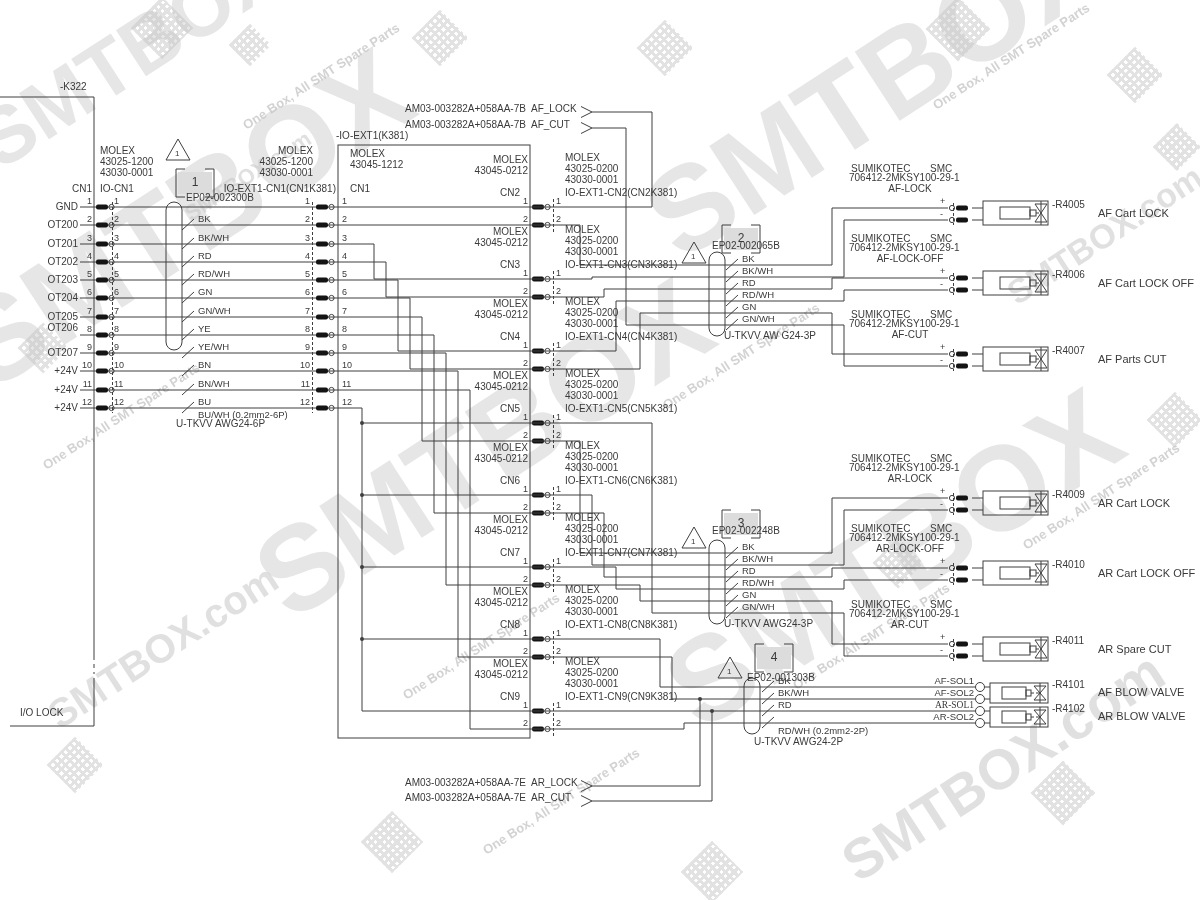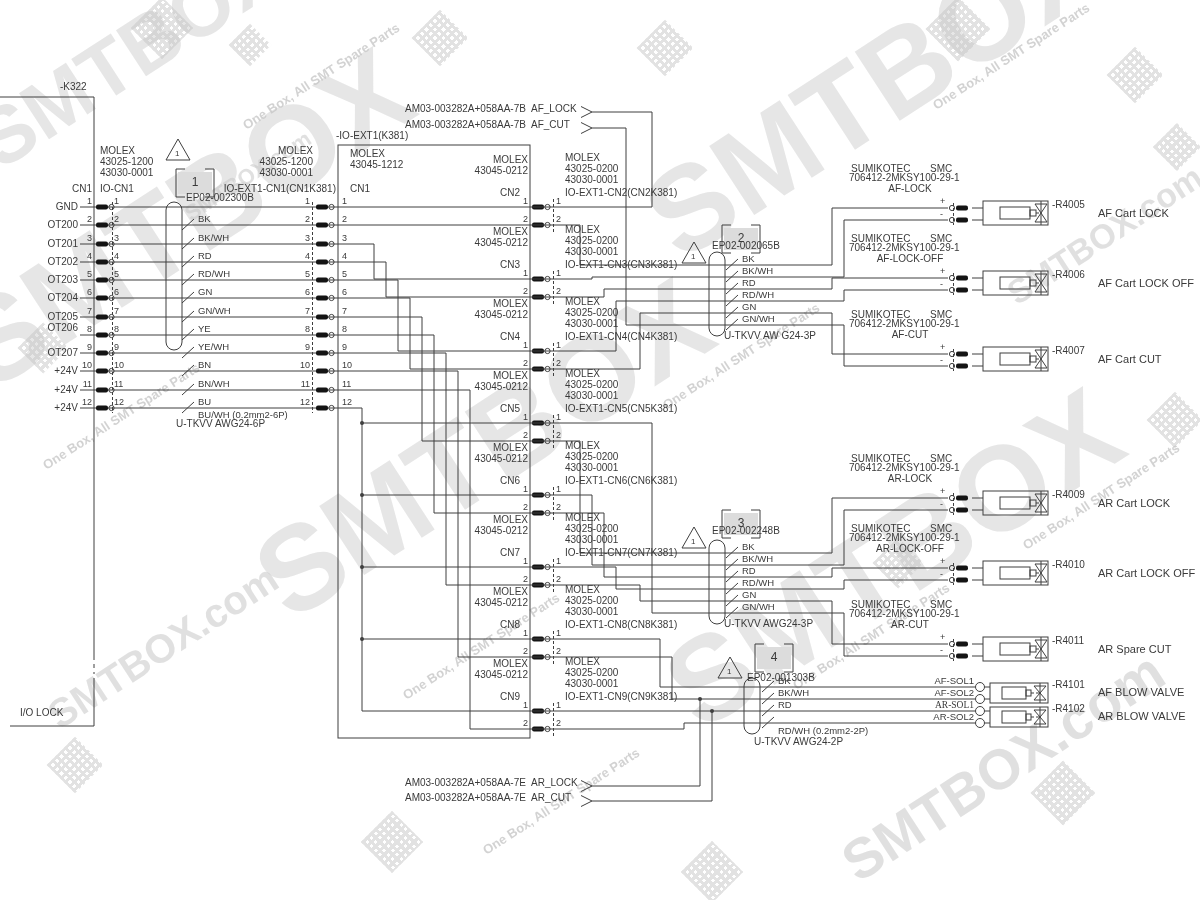--- a/index.html
+++ b/index.html
@@ -516,21 +516,21 @@
       <div class="lbl s9" style="left: 940px; top: 279px;">-</div>
       <div class="lbl" style="left: 1052px; top: 269px;">-R4006</div>
       <div class="lbl s11" style="left: 1098px; top: 277px;">AF Cart LOCK OFF</div>
       <div class="lbl" style="left: 851px; top: 309px;">SUMIKOTEC</div>
       <div class="lbl" style="left: 930px; top: 309px;">SMC</div>
       <div class="lbl" style="left: 849px; top: 318px;">706412-2MKSY100-29-1</div>
       <div class="lbl ctr" style="left: 855px; top: 329px; width: 110px;">AF-CUT</div>
       <div class="lbl s9" style="left: 940px; top: 342px;">+</div>
       <div class="lbl s9" style="left: 940px; top: 355px;">-</div>
       <div class="lbl" style="left: 1052px; top: 345px;">-R4007</div>
-      <div class="lbl s11" style="left: 1098px; top: 353px;">AF Cart CUT</div>
+      <div class="lbl s11" style="left: 1098px; top: 353px;">AF Parts CUT</div>
       <div class="lbl" style="left: 851px; top: 453px;">SUMIKOTEC</div>
       <div class="lbl" style="left: 930px; top: 453px;">SMC</div>
       <div class="lbl" style="left: 849px; top: 462px;">706412-2MKSY100-29-1</div>
       <div class="lbl ctr" style="left: 855px; top: 473px; width: 110px;">AR-LOCK</div>
       <div class="lbl s9" style="left: 940px; top: 486px;">+</div>
       <div class="lbl s9" style="left: 940px; top: 499px;">-</div>
       <div class="lbl" style="left: 1052px; top: 489px;">-R4009</div>
       <div class="lbl s11" style="left: 1098px; top: 497px;">AR Cart LOCK</div>
       <div class="lbl" style="left: 851px; top: 523px;">SUMIKOTEC</div>
       <div class="lbl" style="left: 930px; top: 523px;">SMC</div>

